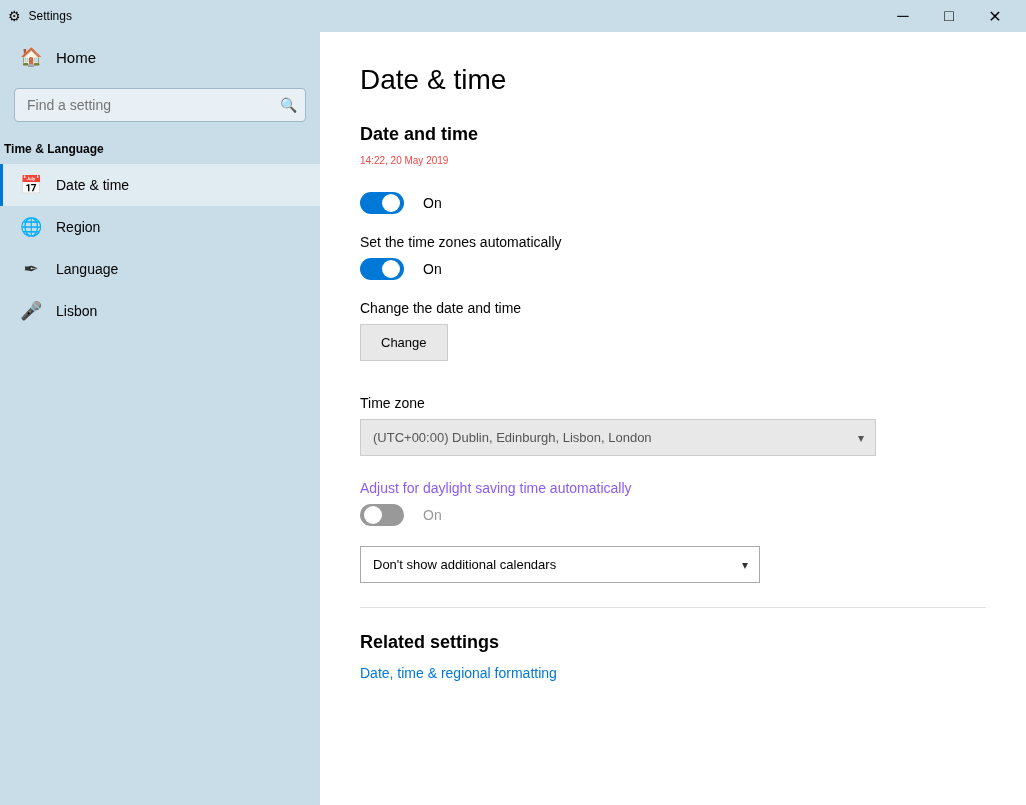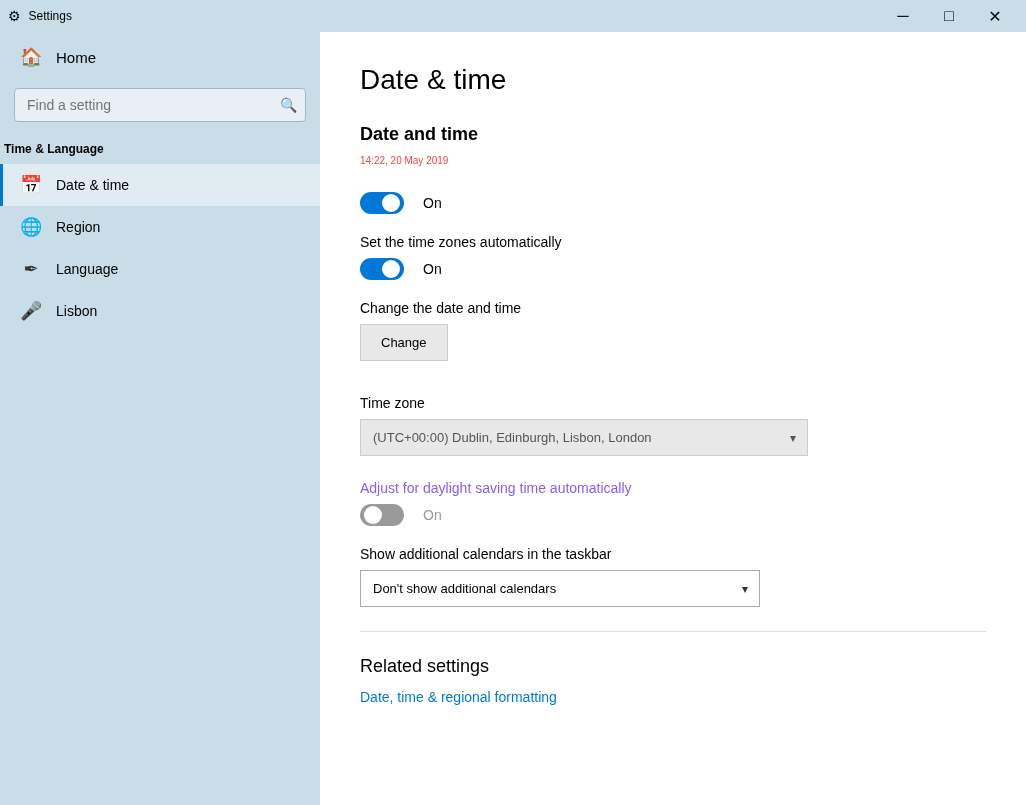--- a/index.html
+++ b/index.html
@@ -211,21 +211,21 @@
     .change-btn {
       background: #e8e8e8;
       border: 1px solid #ccc;
       padding: 10px 20px;
       font-size: 13px;
       cursor: pointer;
       color: #000;
     }
     .dropdown-wrap {
       position: relative;
-      width: 448px;
+      width: 516px;
       margin-bottom: 24px;
     }
     .dropdown-wrap select {
       width: 100%;
       padding: 10px 12px;
       border: 1px solid #ccc;
       background: #e8e8e8;
       font-size: 13px;
       appearance: none;
       cursor: pointer;
@@ -266,21 +266,21 @@
       color: #333;
       font-size: 12px;
     }
     .section-divider {
       height: 1px;
       background: #e0e0e0;
       margin: 24px 0;
     }
     .related-title {
       font-size: 18px;
-      font-weight: 400;
+      font-weight: 700;
       margin-bottom: 12px;
     }
     .related-link {
       display: block;
       color: #0078d7;
       font-size: 14px;
       text-decoration: none;
       margin-bottom: 10px;
       cursor: pointer;
     }
@@ -372,21 +372,20 @@
 
     <div class="setting-row">
       <div class="setting-label disabled">Adjust for daylight saving time automatically</div>
       <div class="toggle-row">
         <div class="toggle off"></div>
         <span class="toggle-label disabled">On</span>
       </div>
     </div>
 
     <div class="setting-row">
-      <div class="setting-label">Show additional calendars in the taskbar</div>
       <div class="dropdown-wrap2">
         <select>
           <option>Don't show additional calendars</option>
         </select>
         <span class="chevron">▾</span>
       </div>
     </div>
 
     <div class="section-divider"></div>
 

